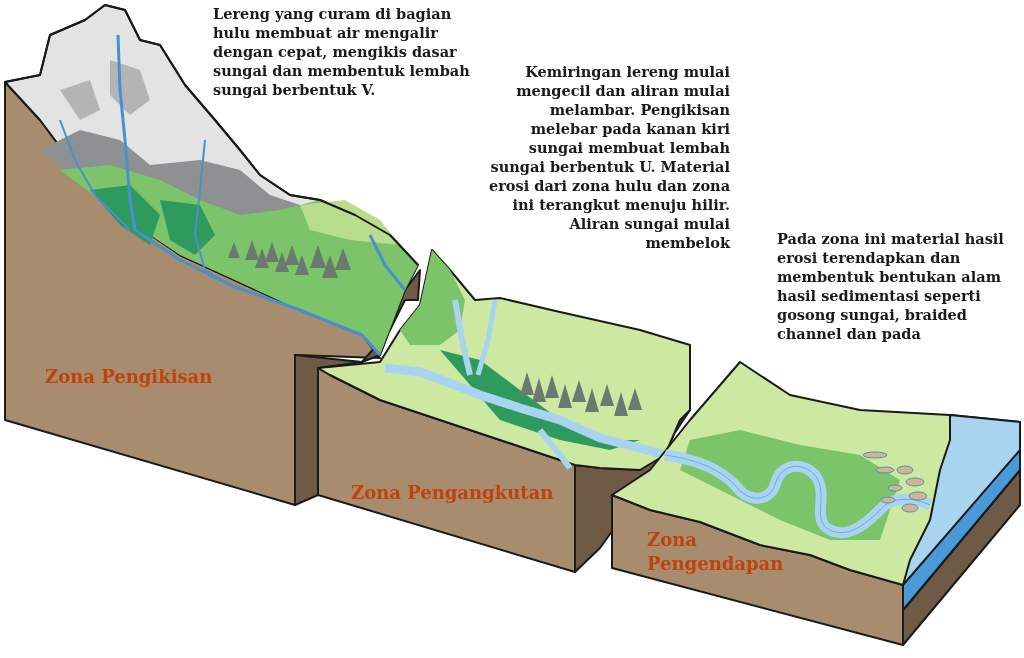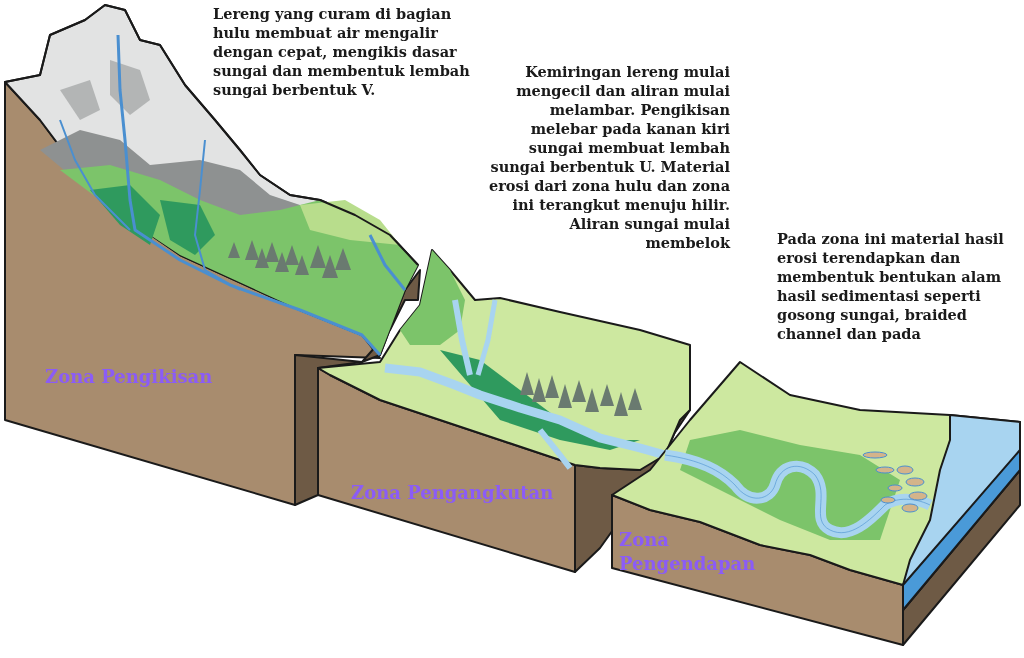--- a/index.html
+++ b/index.html
@@ -2,21 +2,21 @@
 <html><head>
 <meta charset="utf-8">
 <style>
   html, body { margin:0; padding:0; background:#ffffff; }
   body { width:1024px; height:658px; position:relative; overflow:hidden;
          font-family:"DejaVu Serif", serif; }
   #scene { position:absolute; left:0; top:0; width:1024px; height:658px; }
   .caption { position:absolute; font-family:"DejaVu Serif", serif; font-weight:bold;
              color:#1a1a1a; font-size:14.5px; line-height:19px; white-space:pre-line; }
   .zone-label { position:absolute; font-family:"DejaVu Serif", serif; font-weight:bold;
-                color:#8b5cf6; font-size:18px; line-height:24px; white-space:pre-line; }
+                color:#c2410c; font-size:18px; line-height:24px; white-space:pre-line; }
 </style>
 </head>
 <body>
 
 <svg id="scene" viewBox="0 0 1024 658" xmlns="http://www.w3.org/2000/svg">
 
   <g stroke="#1a1a1a" stroke-width="2" stroke-linejoin="round">
 
     <path d="M5,82 L5,420 L295,505 L295,355 L380,358 L362,335 L300,310 L180,255 L100,200 L40,120 Z" fill="#a88c6e"></path>
 
@@ -128,14 +128,14 @@
 membelok</div>
 <div class="caption" style="left:777px; top:229px;">Pada zona ini material hasil
 erosi terendapkan dan
 membentuk bentukan alam
 hasil sedimentasi seperti
 gosong sungai, braided
 channel dan pada</div>
 
 <div class="zone-label" style="left:45px; top:365px;">Zona Pengikisan</div>
 <div class="zone-label" style="left:351px; top:481px;text-align:center;">Zona Pengangkutan</div>
-<div class="zone-label" style="left:619px; top:528px;">Zona
+<div class="zone-label" style="left:647px; top:528px;">Zona
 Pengendapan</div>
 
 </body></html>

